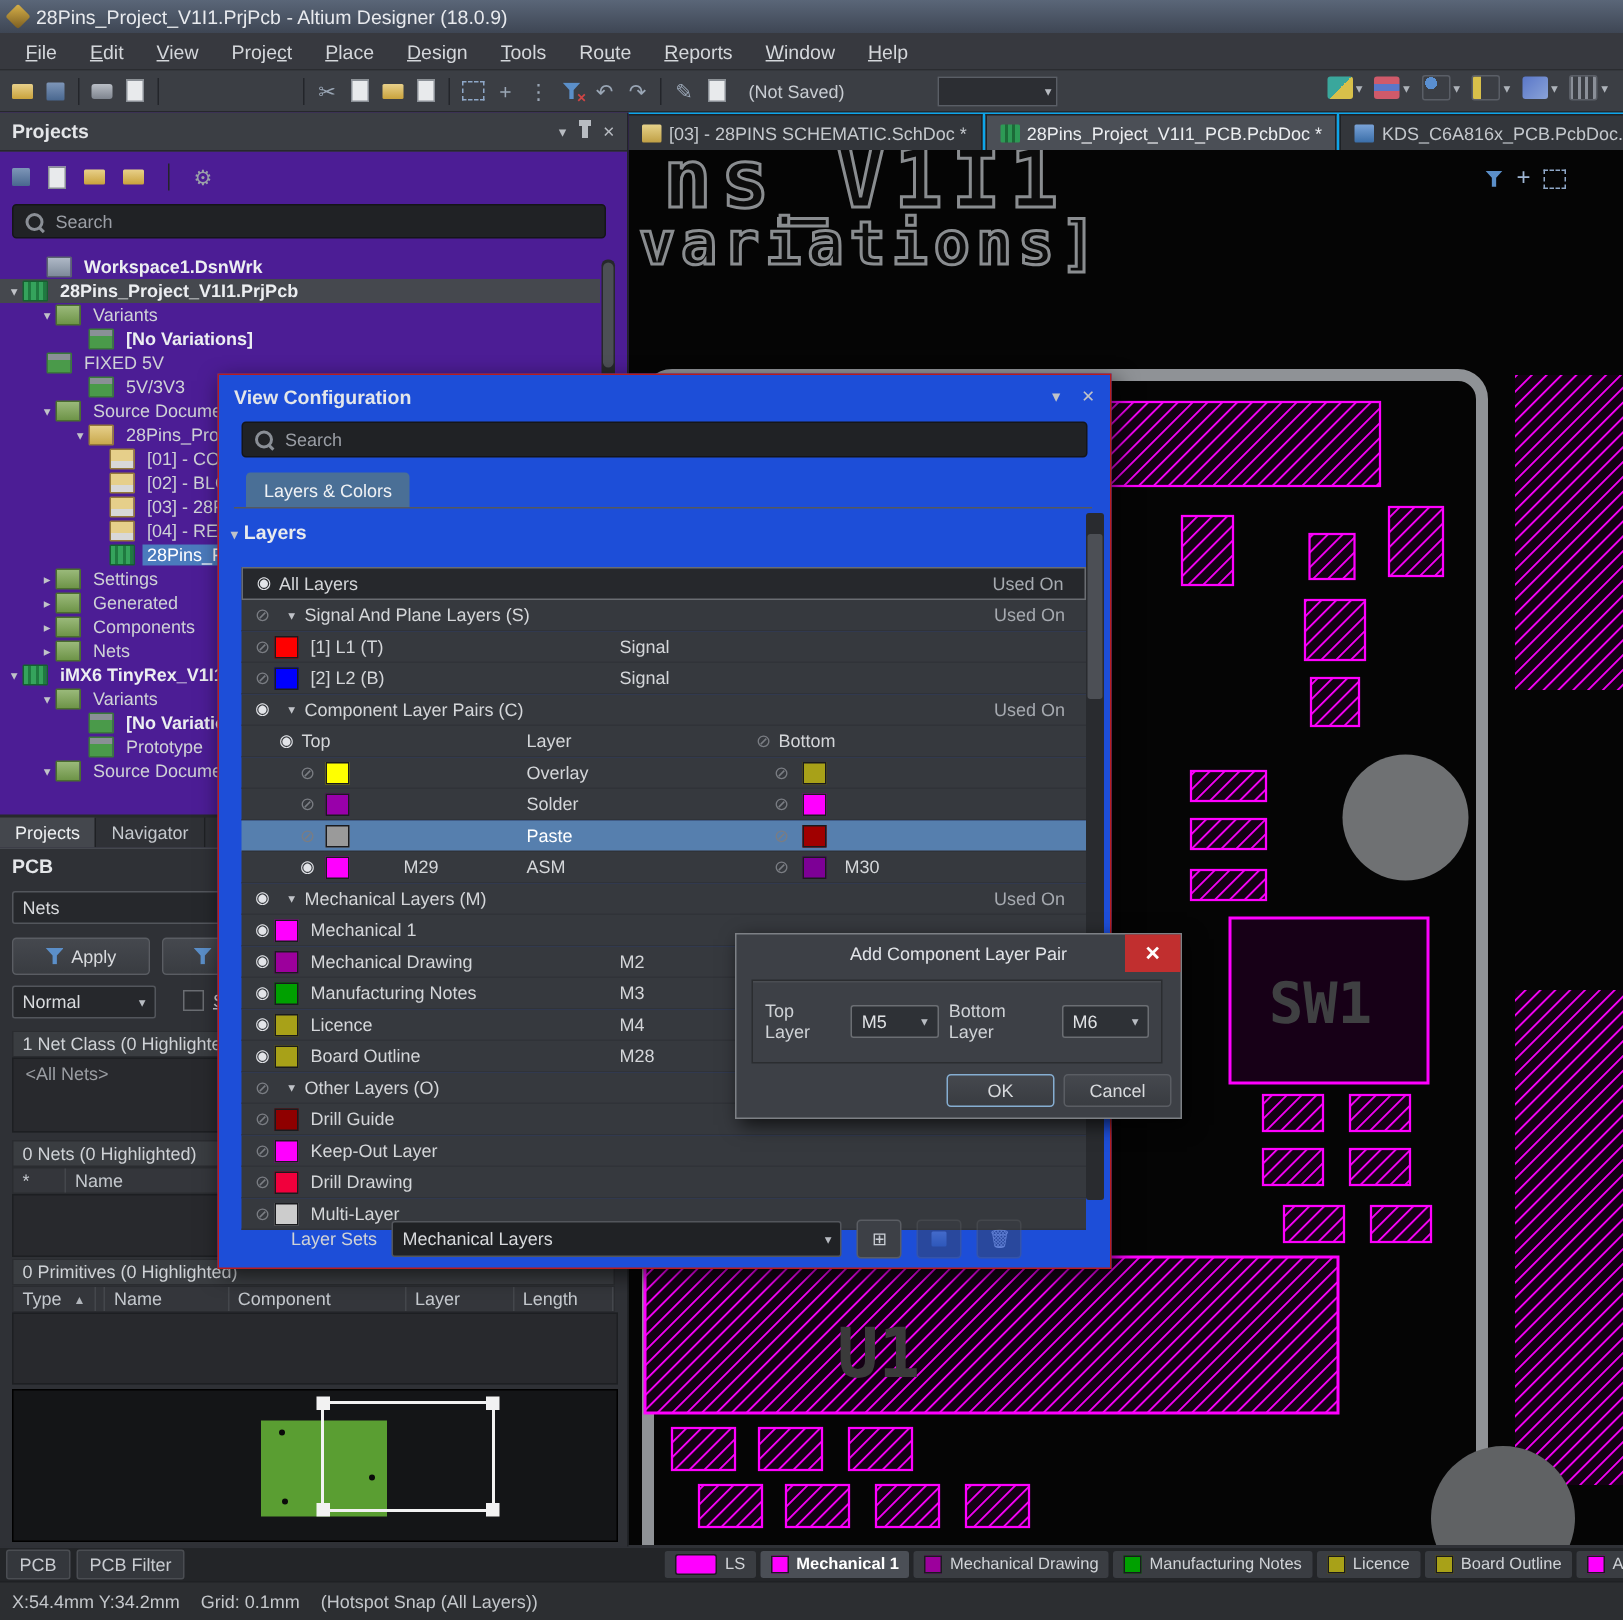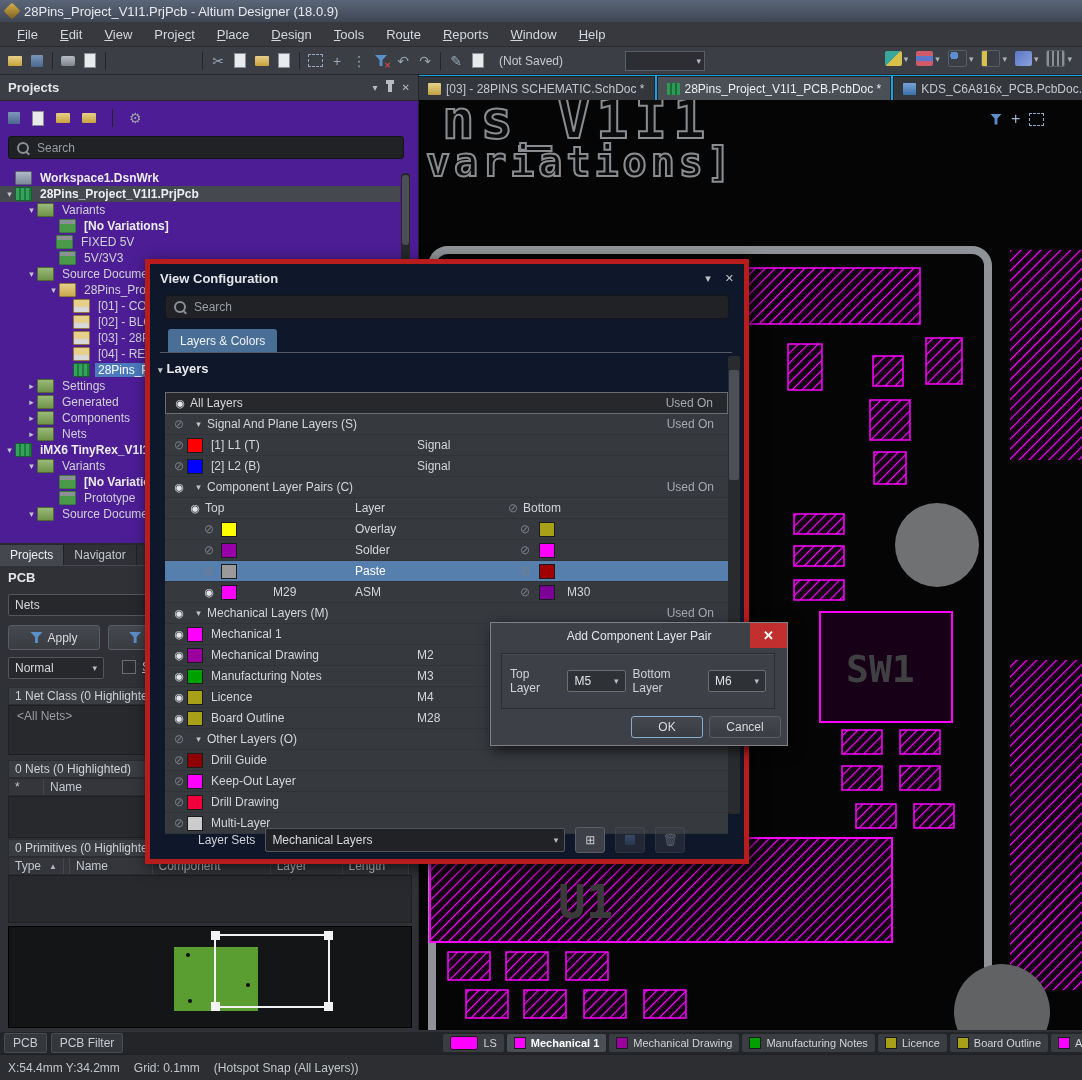--- a/index.html
+++ b/index.html
@@ -101,21 +101,21 @@
   .sorticon{font-size:8px;color:#b0b4ba;margin-left:2px;}
   #preview{position:absolute;left:8px;top:360px;width:402px;height:100px;background:#141517;border:1px solid #000;}
   #pvboard{position:absolute;left:165px;top:20px;width:84px;height:64px;background:#5a9e32;}
   .pvdot{position:absolute;width:4px;height:4px;background:#0a0a0a;border-radius:50%;}
   #pvview{position:absolute;left:205px;top:7px;width:112px;height:70px;border:2px solid #f2f2f2;}
   .hndl{position:absolute;width:9px;height:9px;background:#f2f2f2;}
   
   #canvas{left:418px;top:100px;width:664px;height:930px;background:#050505;}
   #cantools{left:984px;top:106px;height:26px;display:flex;align-items:center;gap:9px;padding:0 6px;}
   
-  #vcdlg{left:145px;top:259px;width:594px;height:595px;background:#0f172a;border:5px solid #b91c1c;
+  #vcdlg{left:145px;top:249px;width:594px;height:595px;background:#1d4ed8;border:1px solid #b91c1c;
          box-shadow:3px 4px 14px rgba(0,0,0,.65);z-index:10;}
   #vchead{position:absolute;left:0;top:0;width:100%;height:28px;display:flex;align-items:center;padding:0 10px;box-sizing:border-box;}
   #vchead .hicons{margin-left:auto;display:flex;gap:14px;color:#c0c3c8;font-size:11px;}
   #vcsearch{position:absolute;left:15px;top:31px;width:562px;height:22px;}
   #vctab{position:absolute;left:18px;top:65px;height:23px;padding:0 12px;background:#4a6f96;color:#f0f2f5;
          display:flex;align-items:center;border-radius:3px 3px 0 0;font-size:12px;}
   #vctabline{position:absolute;left:10px;top:88px;width:572px;height:1px;background:#55585e;}
   #vcsection{position:absolute;left:8px;top:97px;font-weight:bold;color:#e8eaed;font-size:13px;}
   #vcsection .tarrow{font-size:9px;margin-right:4px;color:#c0c3c8;}
   #vclist{position:absolute;left:15px;top:128px;width:563px;height:422px;}
@@ -347,41 +347,41 @@
       <span class="i-folder"></span>
       <span class="i-folder"></span>
       <span class="tsep"></span>
       <span style="color:#9aa0a8;font-size:14px;">⚙</span>
     </div>
     <div id="projsearch" class="searchbox">
       <span class="sicon"></span>
       <input placeholder="Search" style="">
     </div>
     <div id="tree">
-        <div class="trow" style="padding-left: 4px;">
+        <div class="trow" style="padding-left: 20px;">
           <span class="tarrow"></span>
           <span class="ti workspace"></span>
           <span class="tlabel b">Workspace1.DsnWrk</span>
         </div>
         <div class="trow hl" style="padding-left: 4px;">
           <span class="tarrow">▾</span>
           <span class="ti project"></span>
           <span class="tlabel b">28Pins_Project_V1I1.PrjPcb</span>
         </div>
         <div class="trow" style="padding-left: 26px;">
           <span class="tarrow">▾</span>
           <span class="ti folder-g"></span>
           <span class="tlabel">Variants</span>
         </div>
         <div class="trow" style="padding-left: 48px;">
           <span class="tarrow"></span>
           <span class="ti variant"></span>
           <span class="tlabel b">[No Variations]</span>
         </div>
-        <div class="trow" style="padding-left: 45px;">
+        <div class="trow" style="padding-left: 20px;">
           <span class="tarrow"></span>
           <span class="ti variant"></span>
           <span class="tlabel">FIXED 5V</span>
         </div>
         <div class="trow" style="padding-left: 48px;">
           <span class="tarrow"></span>
           <span class="ti variant"></span>
           <span class="tlabel">5V/3V3</span>
         </div>
         <div class="trow" style="padding-left: 26px;">

